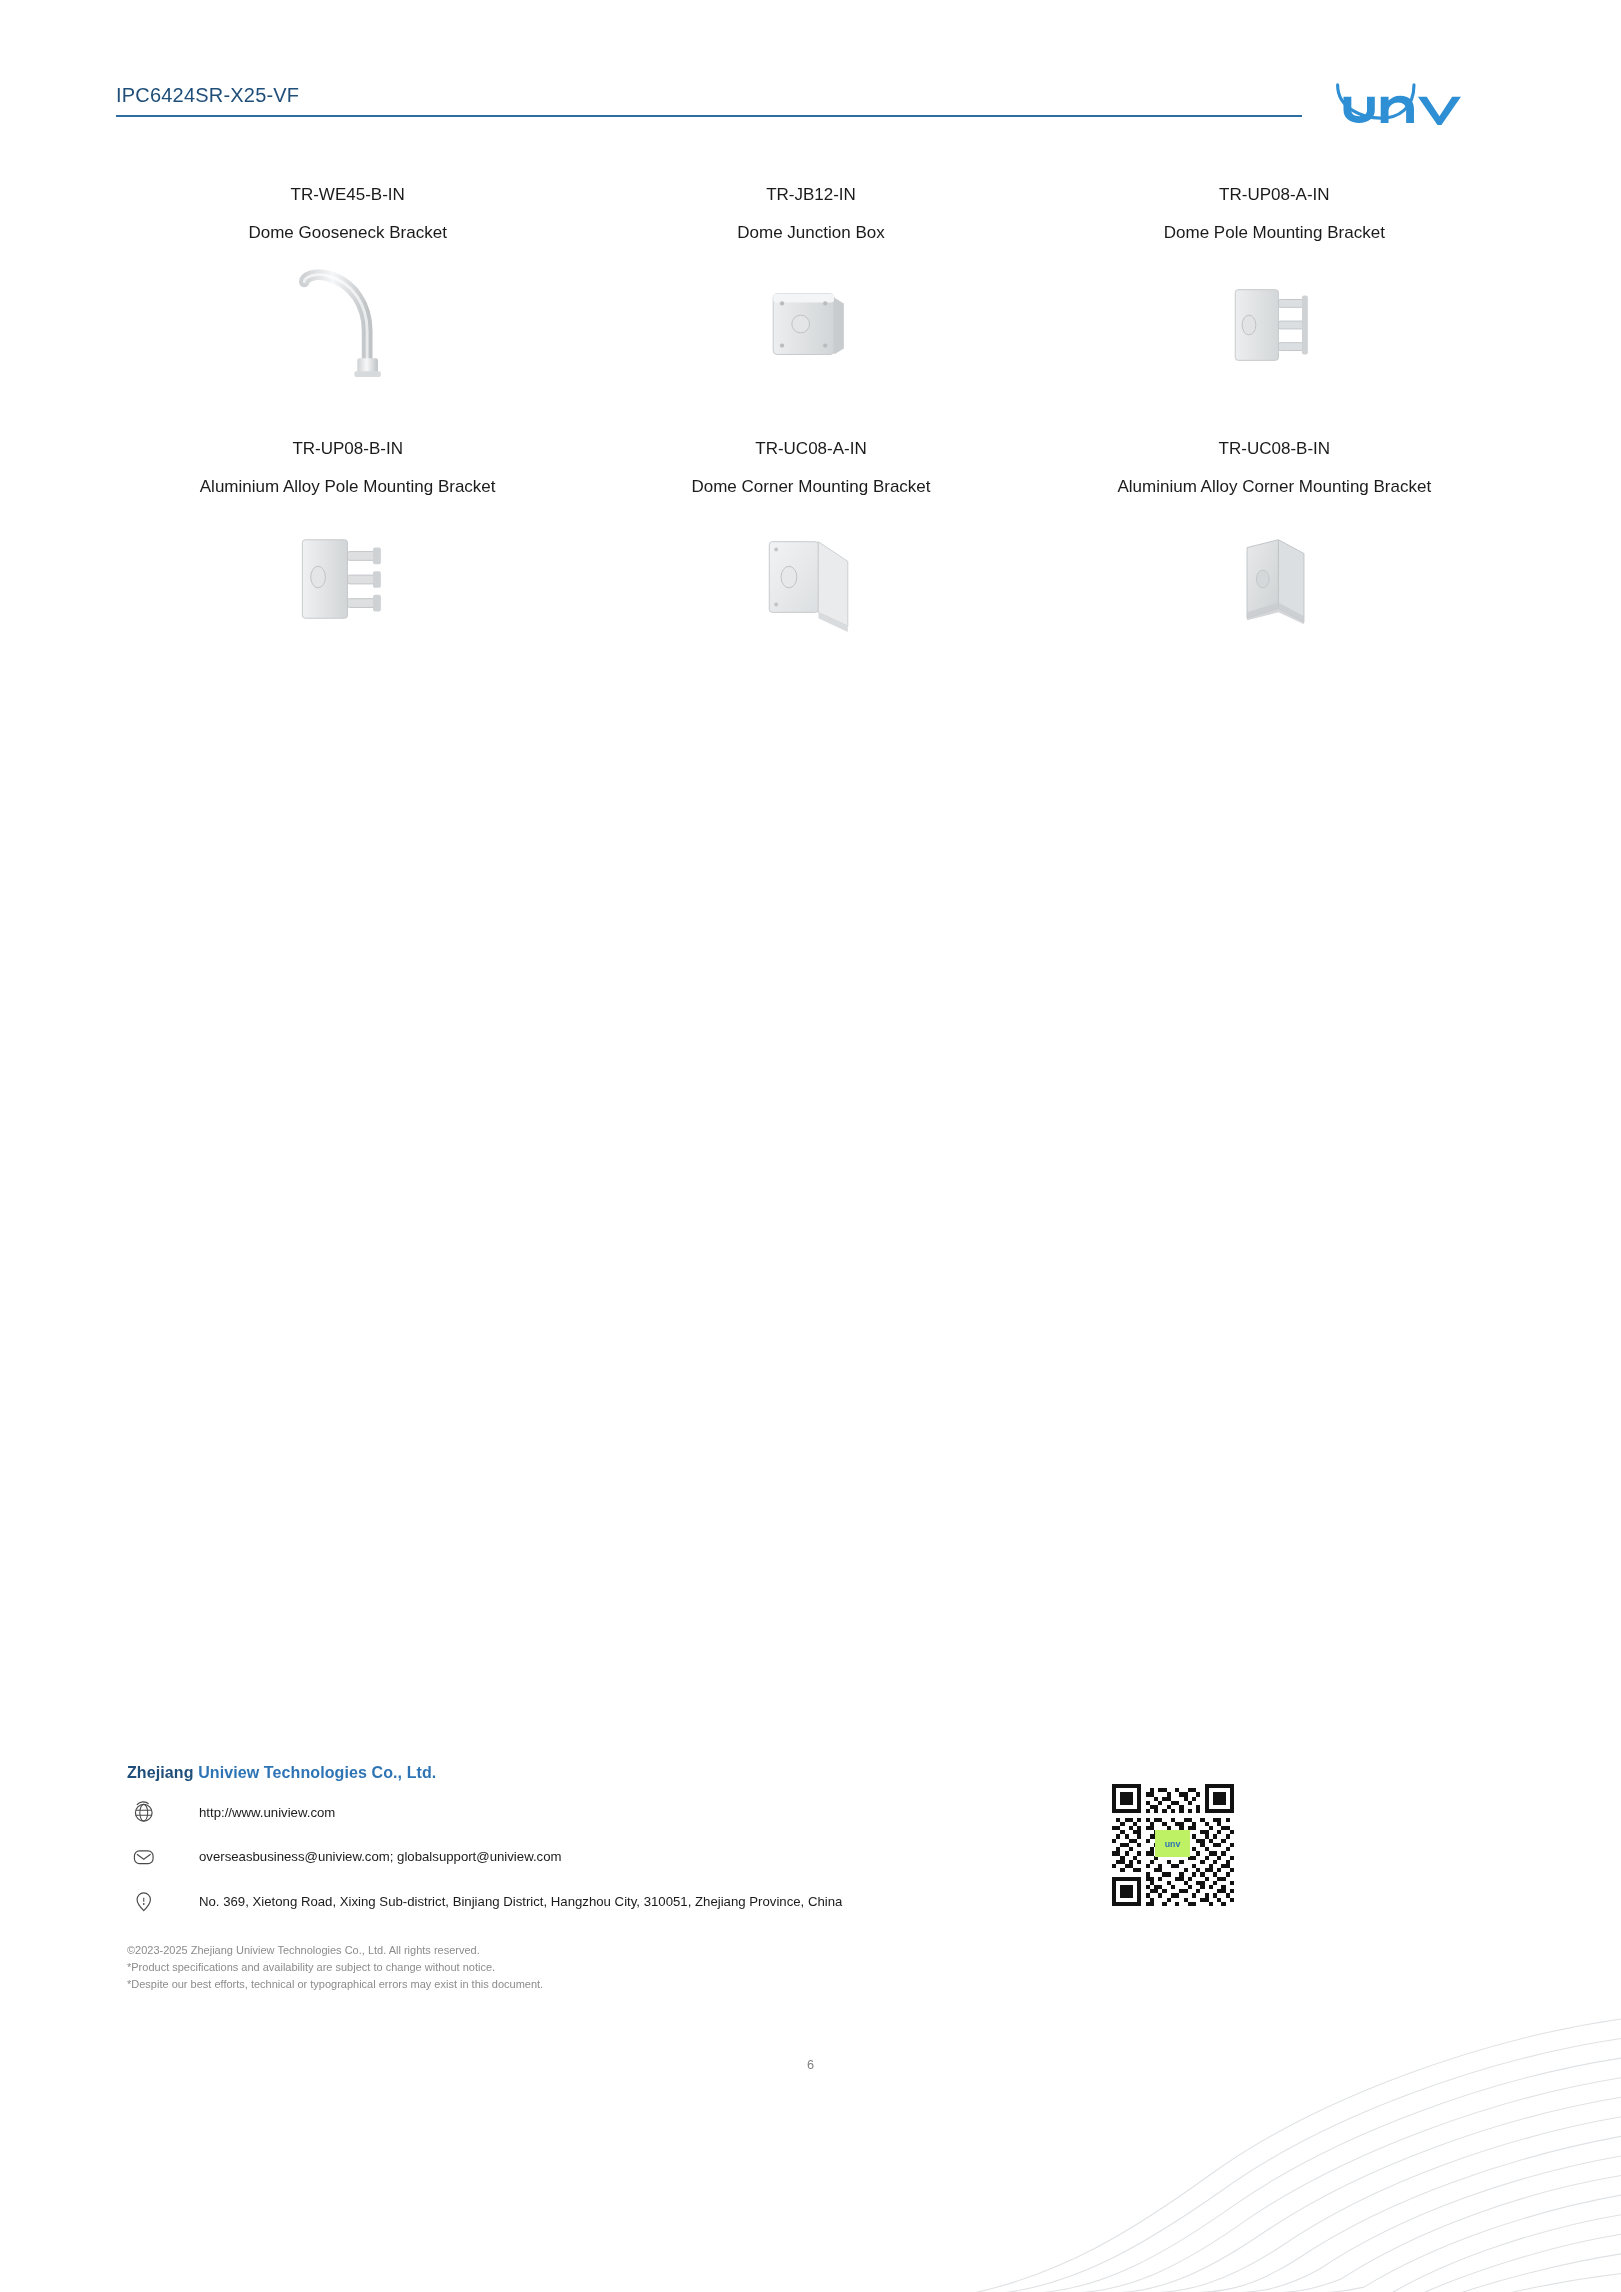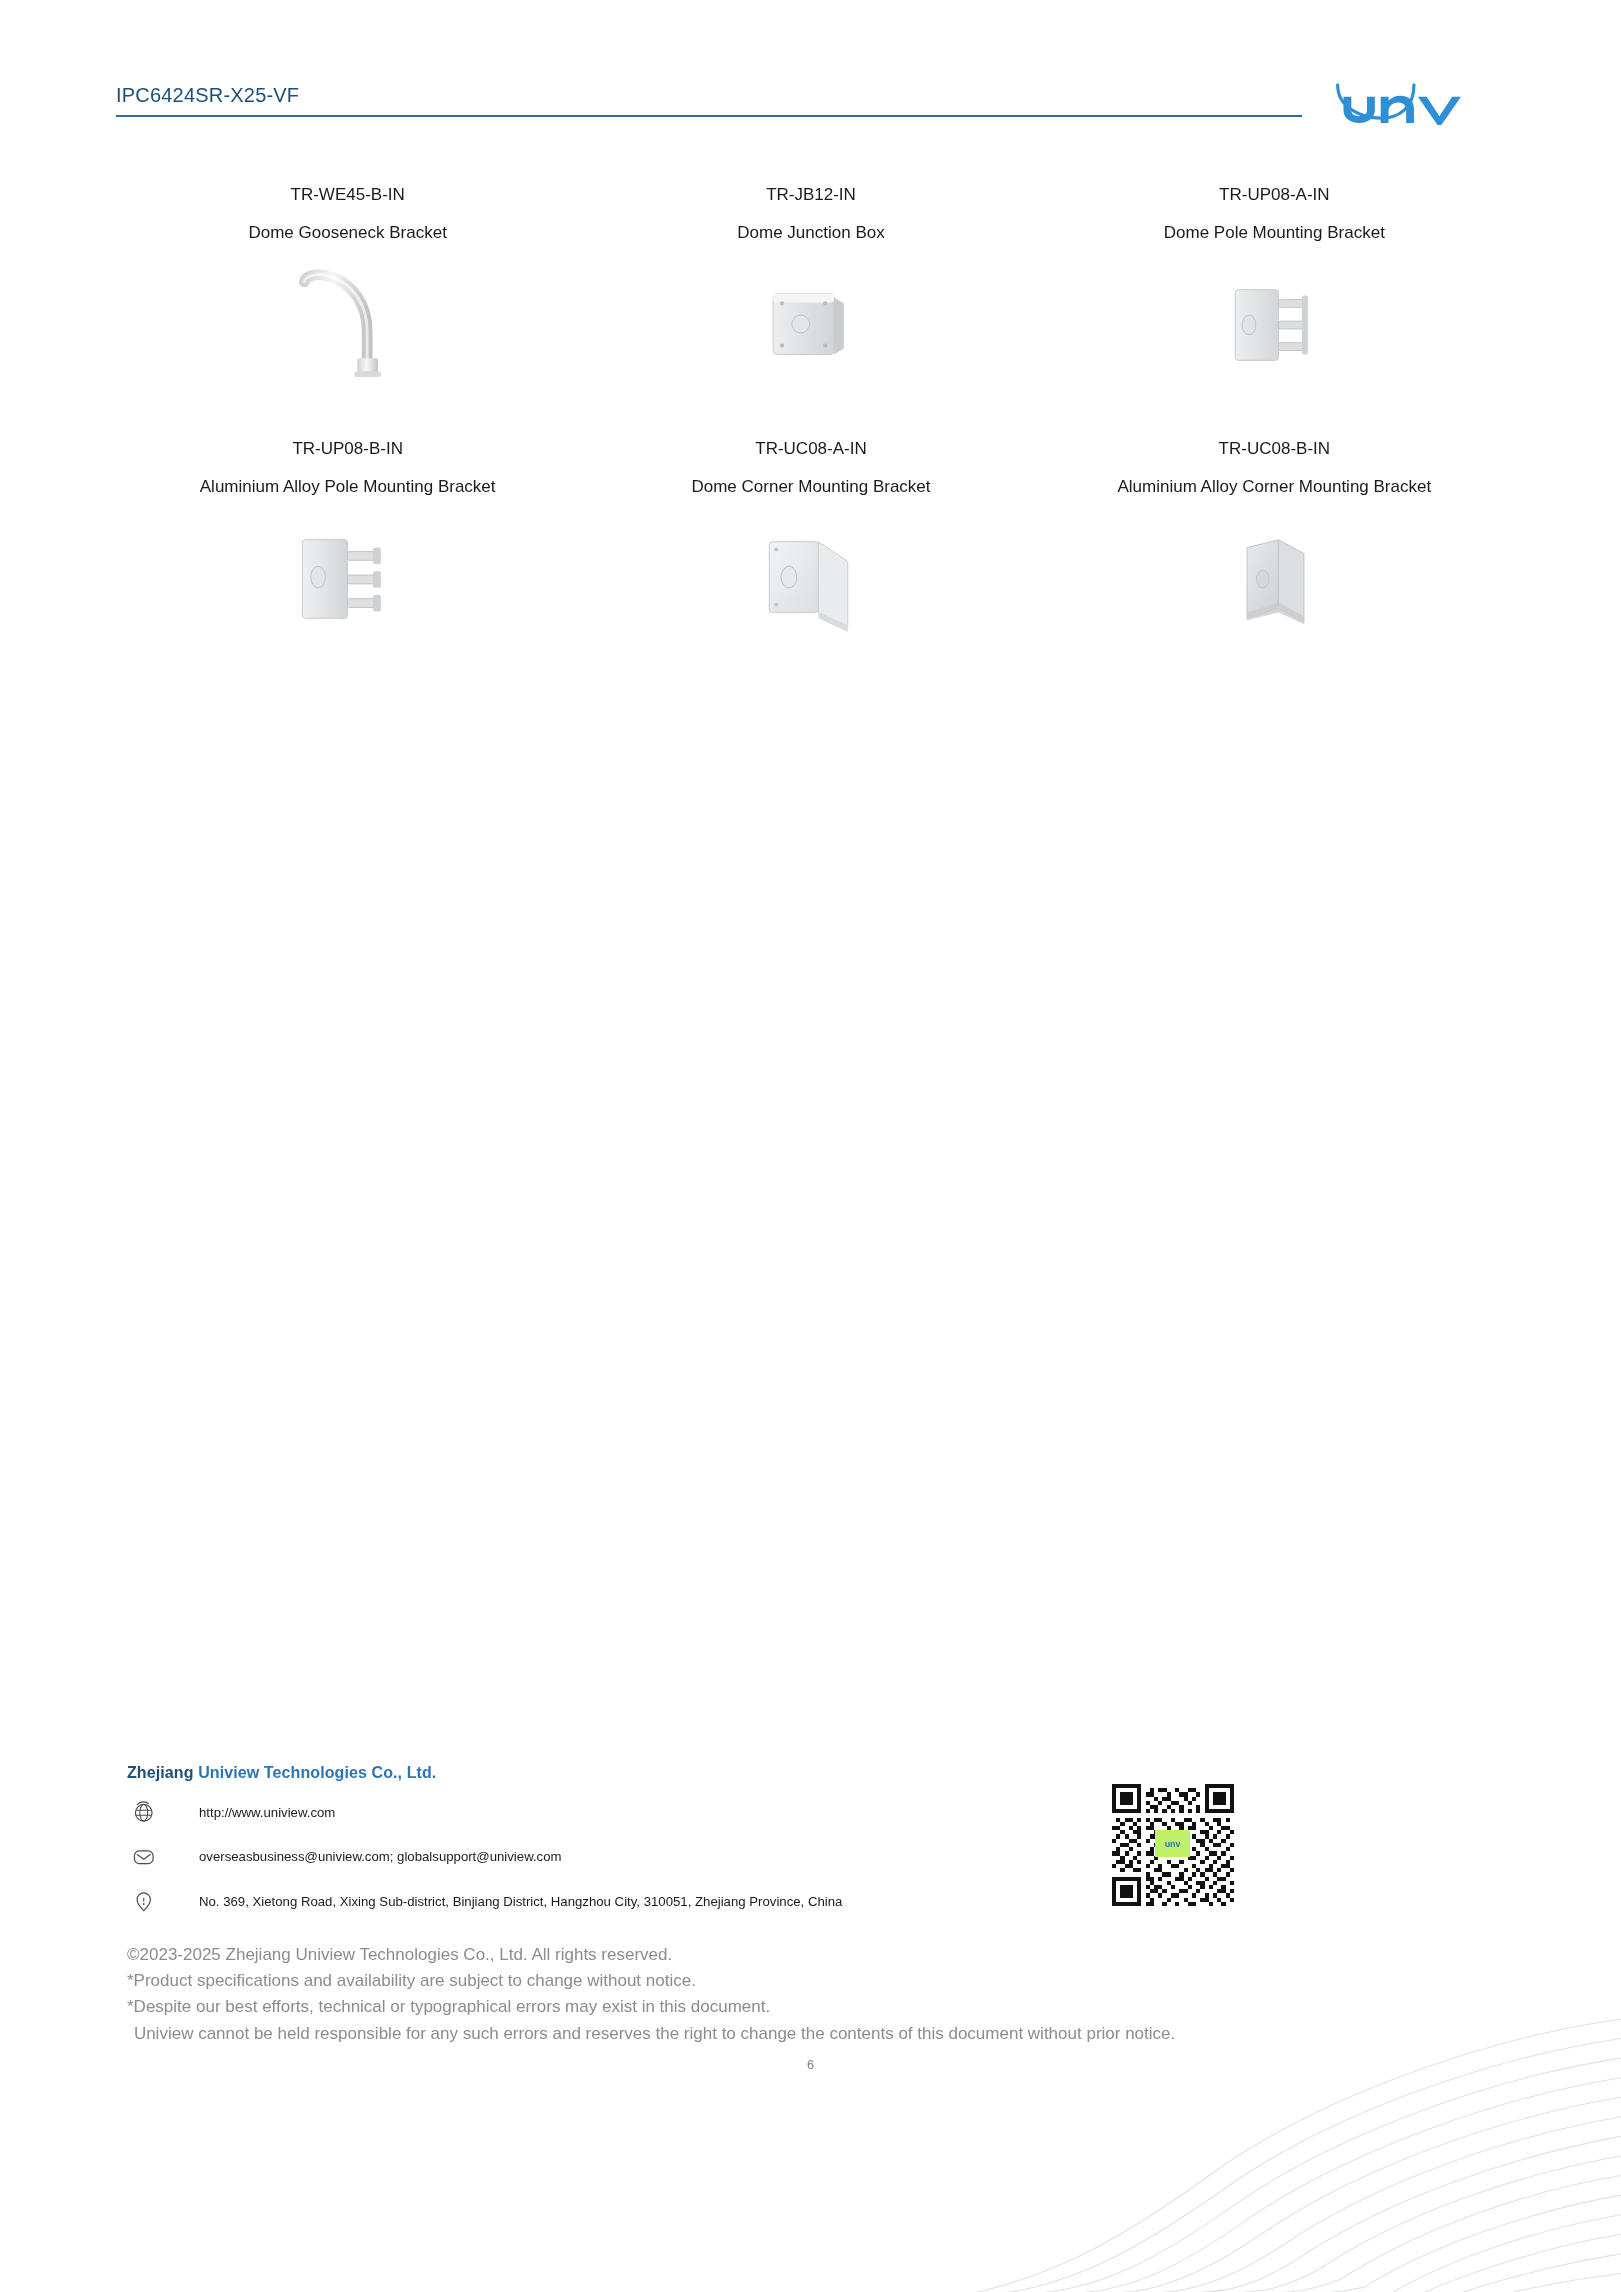--- a/index.html
+++ b/index.html
@@ -123,21 +123,21 @@
   }
   .contact-text {
     margin-left: 39px;
     font-size: 13.2px;
     color: #1b1b1b;
   }
   .legal {
     margin-top: 25.5px;
   }
   .legal-line {
-    font-size: 17px;
+    font-size: 11px;
     color: #8c8c8c;
     line-height: 1.55;
   }
   .legal-line.indent {
     padding-left: 6.9px;
   }
 
   
   .qr-wrap {
     position: absolute;
@@ -373,21 +373,20 @@
         <circle cx="13" cy="15.3" r="0.9" fill="#4a4a4a"></circle>
       </svg>
     </span>
     <span class="contact-text">No. 369, Xietong Road, Xixing Sub-district, Binjiang District, Hangzhou City, 310051, Zhejiang Province, China</span>
   </div>
 
   <div class="legal">
     <div class="legal-line">©2023-2025 Zhejiang Uniview Technologies Co., Ltd. All rights reserved.</div>
     <div class="legal-line">*Product specifications and availability are subject to change without notice.</div>
     <div class="legal-line">*Despite our best efforts, technical or typographical errors may exist in this document.</div>
-    <div class="legal-line indent">Uniview cannot be held responsible for any such errors and reserves the right to change the contents of this document without prior notice.</div>
   </div>
 </div>
 
 <div class="qr-wrap">
   <svg width="122" height="122" viewBox="0 0 29 29" shape-rendering="crispEdges">
     <rect width="29" height="29" fill="#ffffff"></rect>
     <g fill="#111111">
 
       <rect x="0" y="0" width="7" height="1"></rect>
         <rect x="0" y="6" width="7" height="1"></rect>

